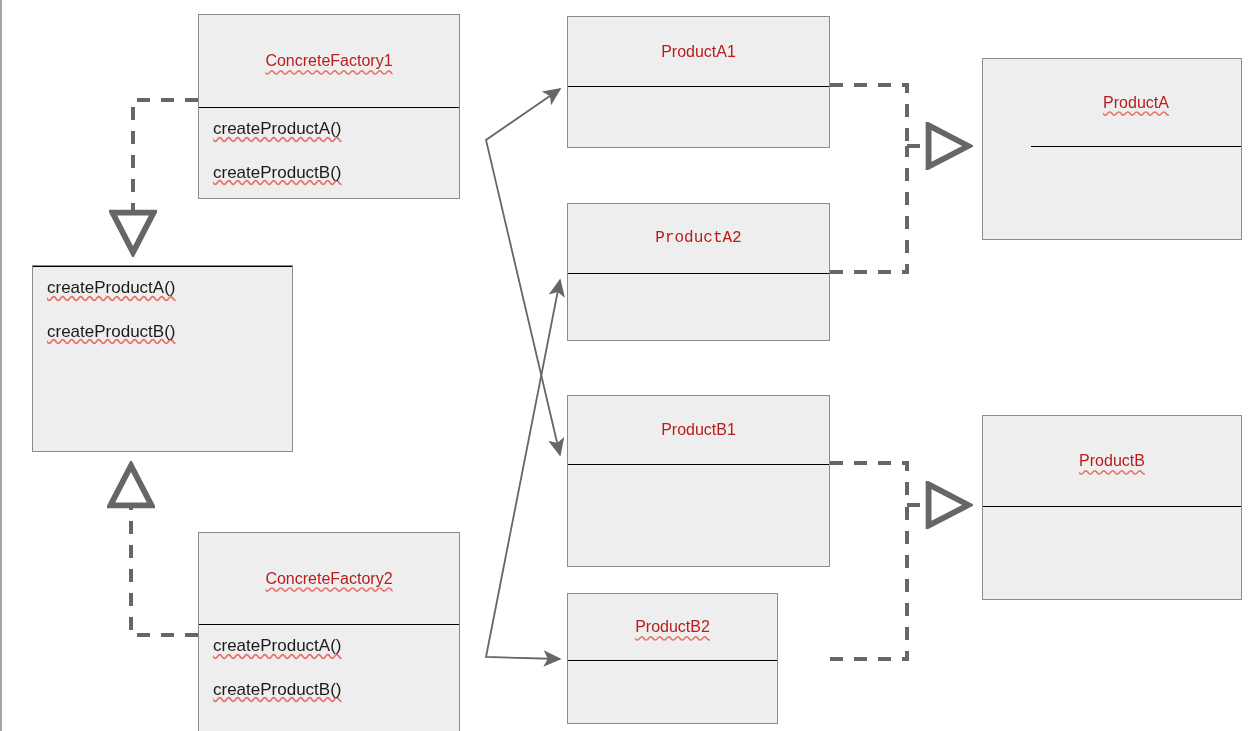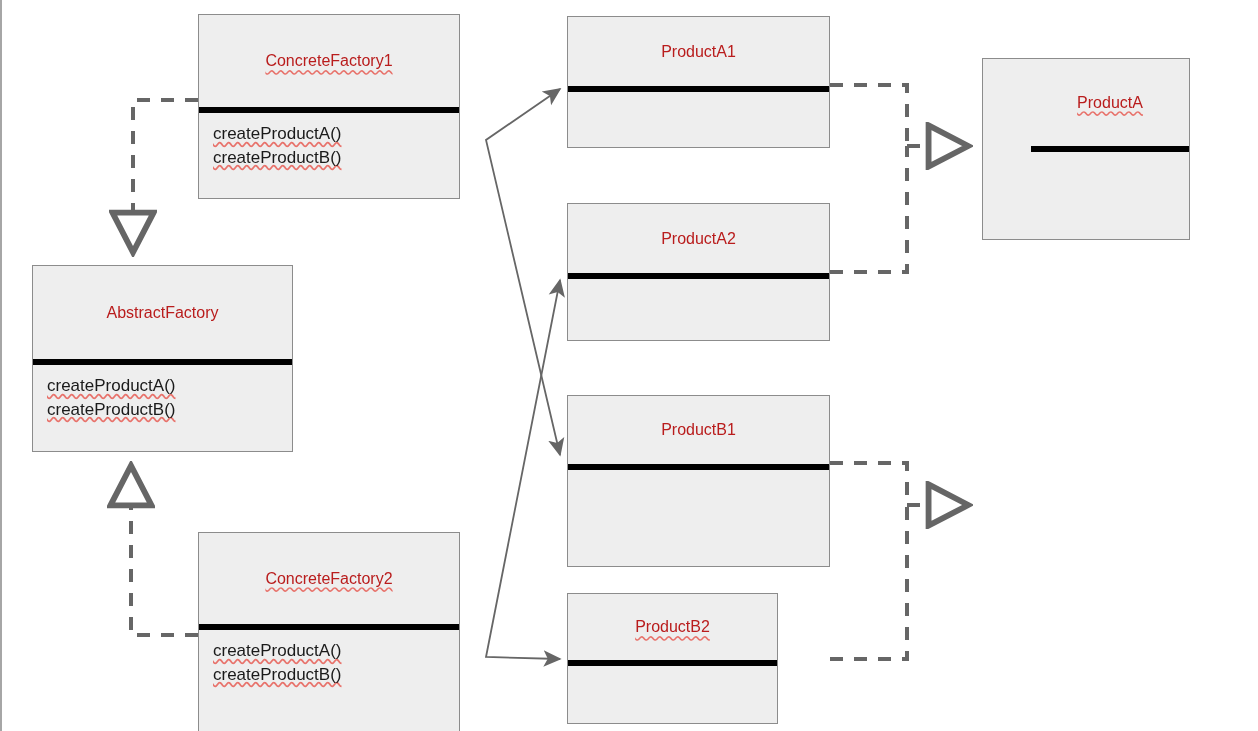--- a/index.html
+++ b/index.html
@@ -38,26 +38,26 @@
   }
   .uml-head {
     display: flex;
     align-items: center;
     justify-content: center;
     box-sizing: border-box;
     flex: none;
   }
   .uml-body {
     box-sizing: border-box;
-    border-top: 6px solid #000000;
+    border-top: 1px solid #000000;
     flex: 1 1 auto;
     padding: 12px 14px 8px 14px;
     display: flex;
     flex-direction: column;
-    gap: 5px;
+    gap: 25px;
   }
   .uml-body.empty {
     padding: 0;
   }
   .class-name {
     font-size: 16px;
     color: #b91c1c;
     line-height: 1.1;
     white-space: nowrap;
   }
@@ -115,23 +115,20 @@
     <div class="uml-head" style="height:92px;">
       <span class="class-name spell">ConcreteFactory1</span>
     </div>
     <div class="uml-body">
       <span class="member spell">createProductA()</span>
       <span class="member spell">createProductB()</span>
     </div>
   </div>
 
   <div class="uml-class" style="left:30px; top:265px; width:261px; height:187px;">
-    <div class="uml-head" style="height:93px;">
-      <span class="class-name">AbstractFactory</span>
-    </div>
     <div class="uml-body">
       <span class="member spell">createProductA()</span>
       <span class="member spell">createProductB()</span>
     </div>
   </div>
 
   <div class="uml-class" style="left:196px; top:532px; width:262px; height:239px;">
     <div class="uml-head" style="height:91px;">
       <span class="class-name spell">ConcreteFactory2</span>
     </div>
@@ -142,41 +139,47 @@
   </div>
 
   <div class="uml-class" style="left:565px; top:16px; width:263px; height:132px;">
     <div class="uml-head" style="height:69px;">
       <span class="class-name">ProductA1</span>
     </div>
     <div class="uml-body empty"></div>
   </div>
 
   <div class="uml-class" style="left:565px; top:203px; width:263px; height:138px;">
-    <div class="uml-head" style="height:69px;">
+    <div class="uml-head" style="height:69px;font-family:Liberation Mono, monospace;">
       <span class="class-name">ProductA2</span>
     </div>
     <div class="uml-body empty"></div>
   </div>
 
   <div class="uml-class" style="left:565px; top:395px; width:263px; height:172px;">
     <div class="uml-head" style="height:68px;">
       <span class="class-name">ProductB1</span>
     </div>
     <div class="uml-body empty"></div>
   </div>
 
   <div class="uml-class" style="left:565px; top:593px; width:211px; height:131px;">
     <div class="uml-head" style="height:66px;">
       <span class="class-name spell">ProductB2</span>
     </div>
     <div class="uml-body empty"></div>
   </div>
 
-  <div class="uml-class" style="left:980px; top:58px; width:208px; height:182px;padding-left:48px;">
+  <div class="uml-class" style="left:980px; top:58px; width:260px; height:182px;padding-left:48px;">
     <div class="uml-head" style="height:87px;">
       <span class="class-name spell">ProductA</span>
     </div>
     <div class="uml-body empty"></div>
   </div>
 
+  <div class="uml-class" style="left:980px; top:415px; width:260px; height:185px;">
+    <div class="uml-head" style="height:90px;">
+      <span class="class-name spell">ProductB</span>
+    </div>
+    <div class="uml-body empty"></div>
+  </div>
 
 </div>
 
 </body></html>

